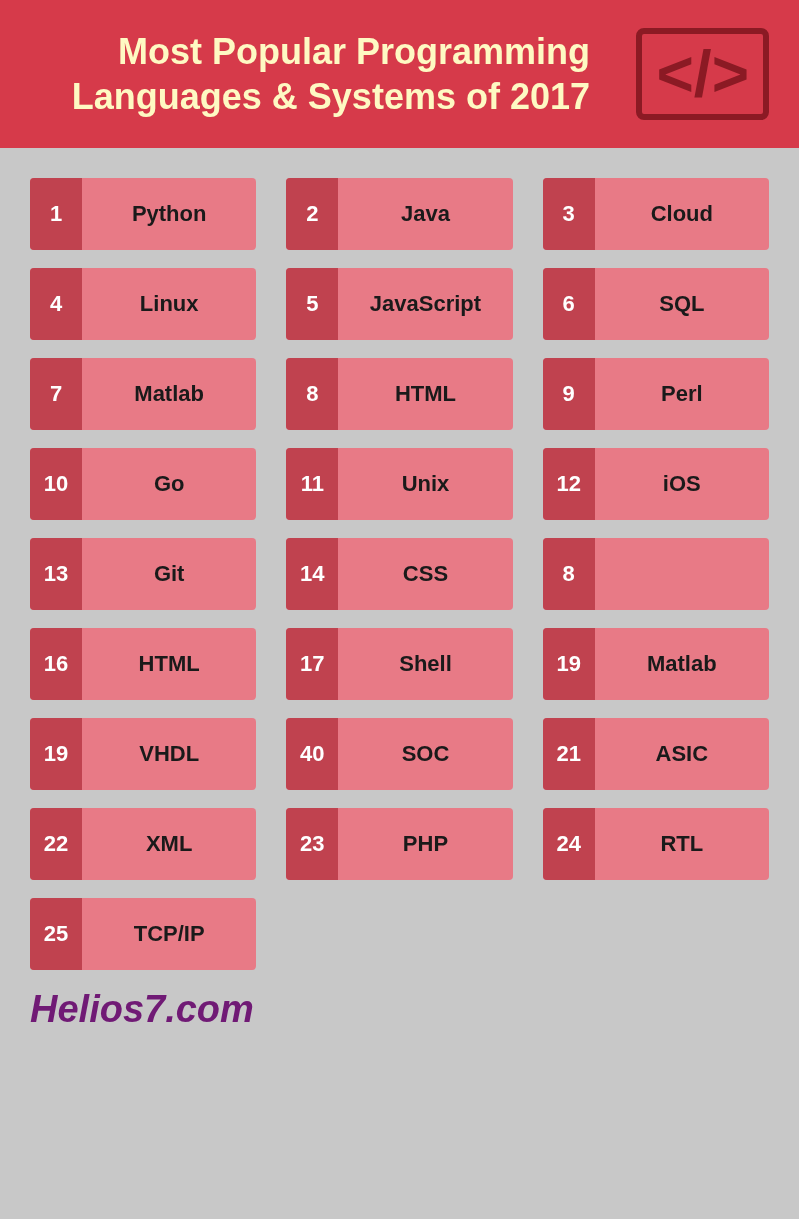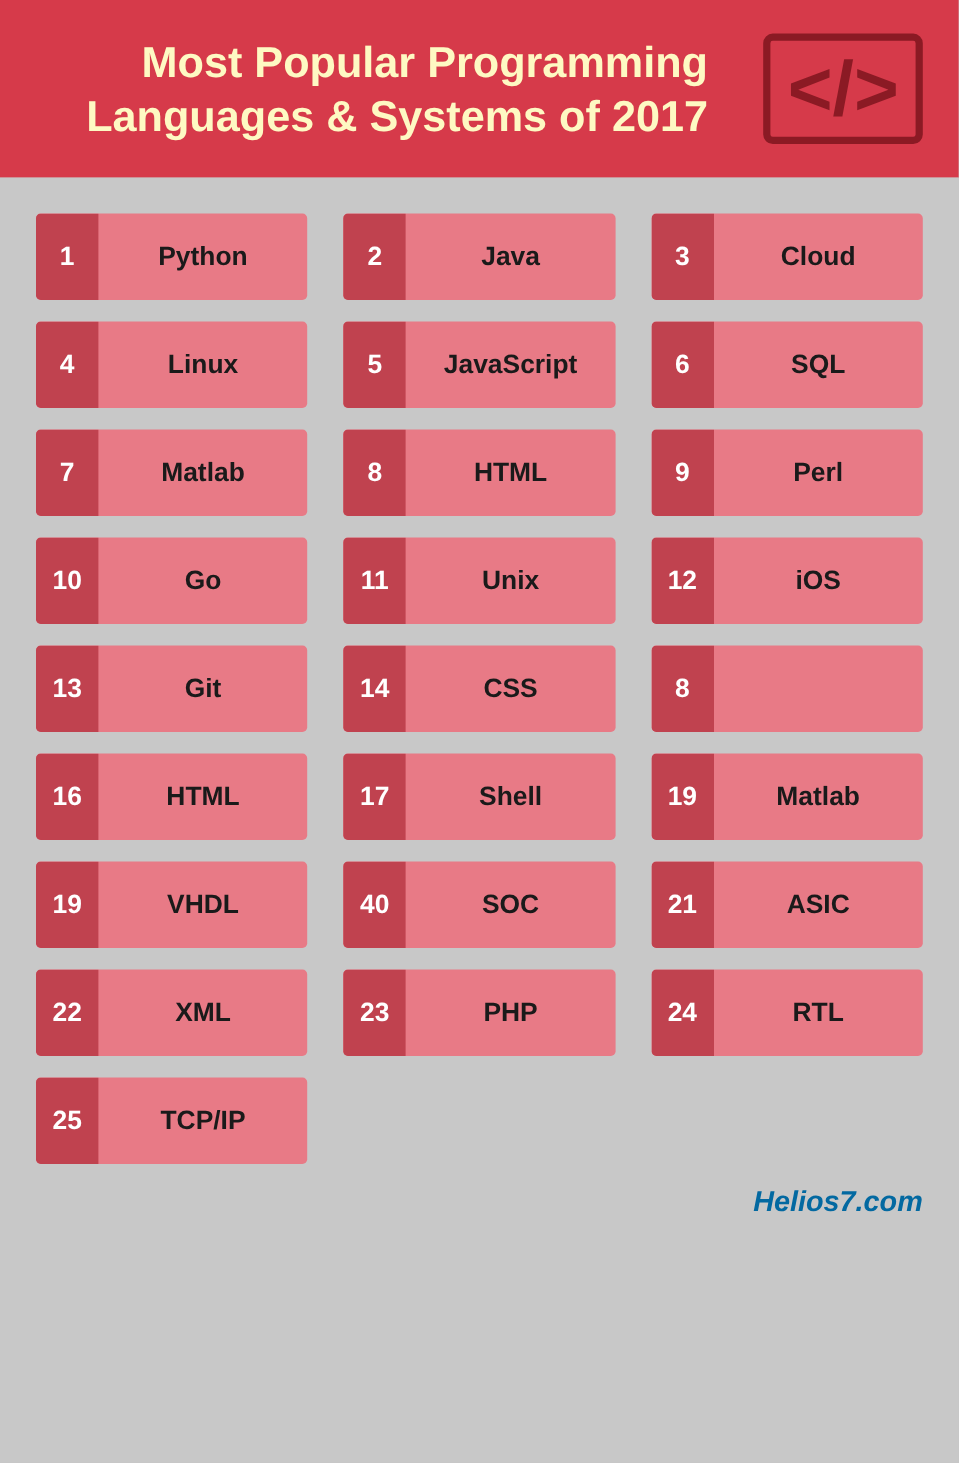--- a/index.html
+++ b/index.html
@@ -80,25 +80,25 @@
       font-weight: bold;
       display: flex;
       align-items: center;
       justify-content: center;
       flex: 1;
       padding: 8px 10px;
       text-align: left;
     }
 
     .footer {
-      text-align: right;
+      text-align: left;
       padding: 18px 0 24px 0;
-      font-size: 24px;
-      font-weight: bold;
-      color: #0369a1;
+      font-size: 38px;
+      font-weight: bold;
+      color: #701a75;
       font-style: italic;
     }
 
     .spacer {
       visibility: hidden;
     }
   </style>
 </head>
 <body>
 

